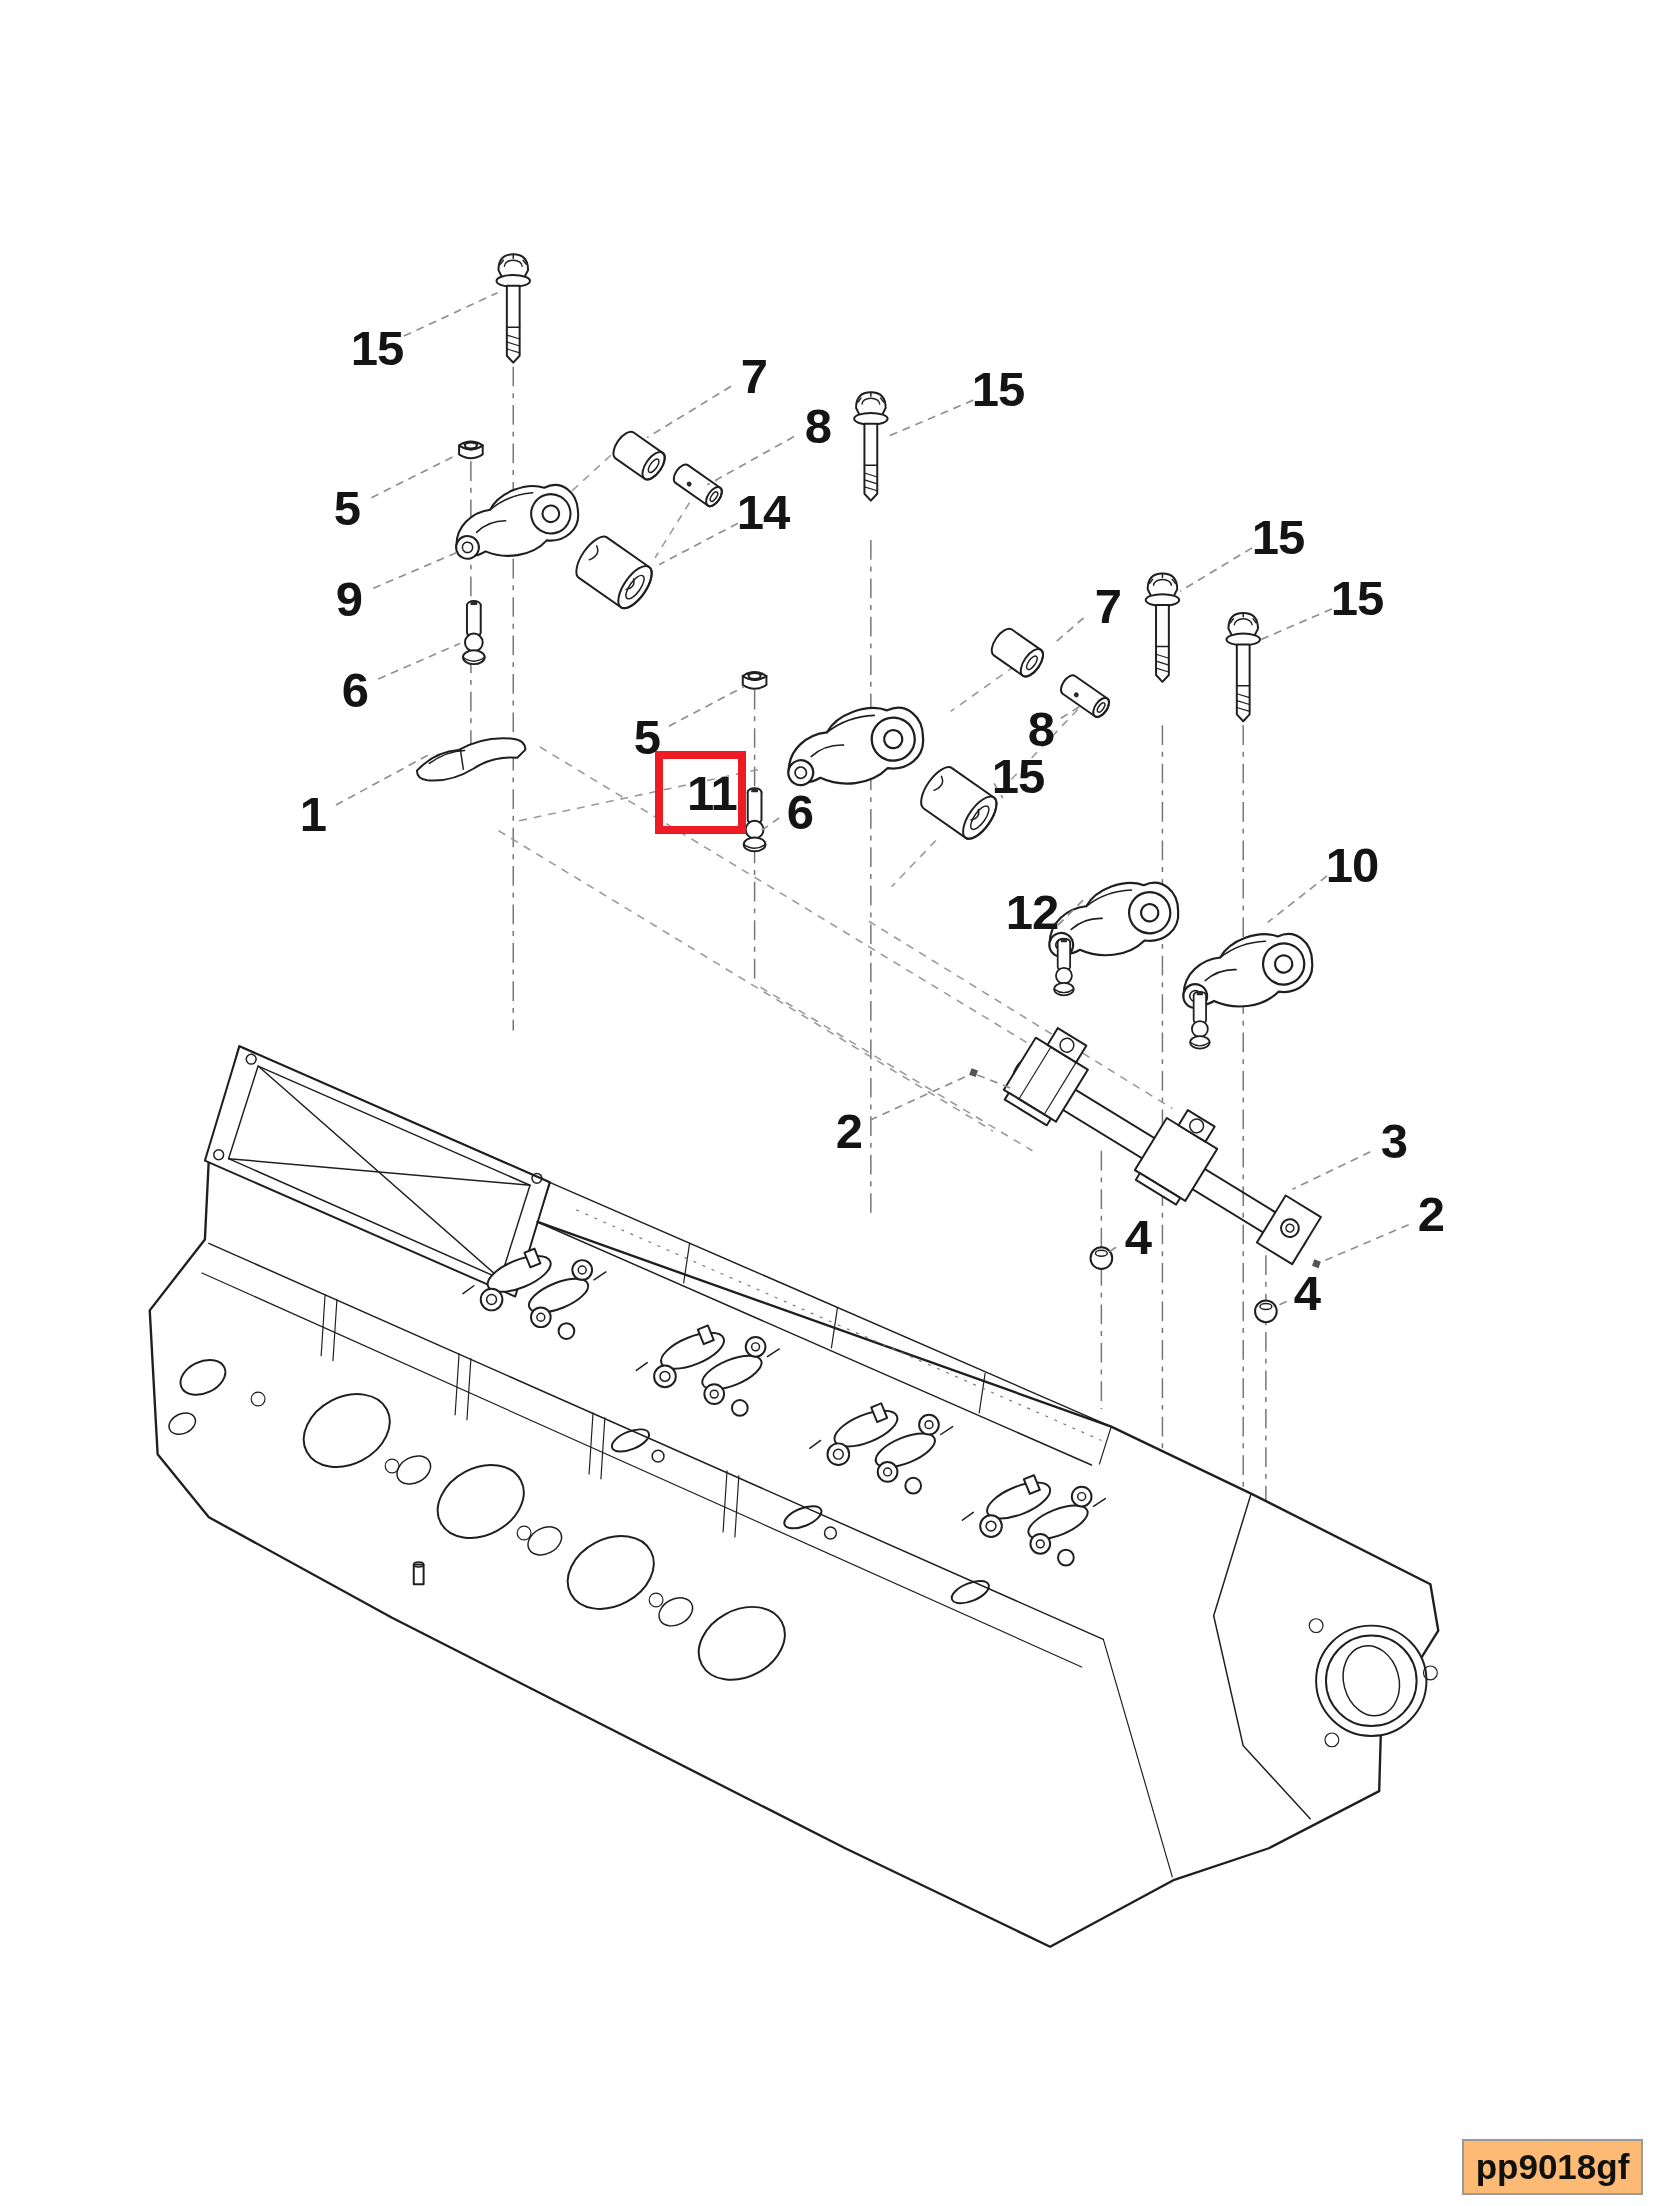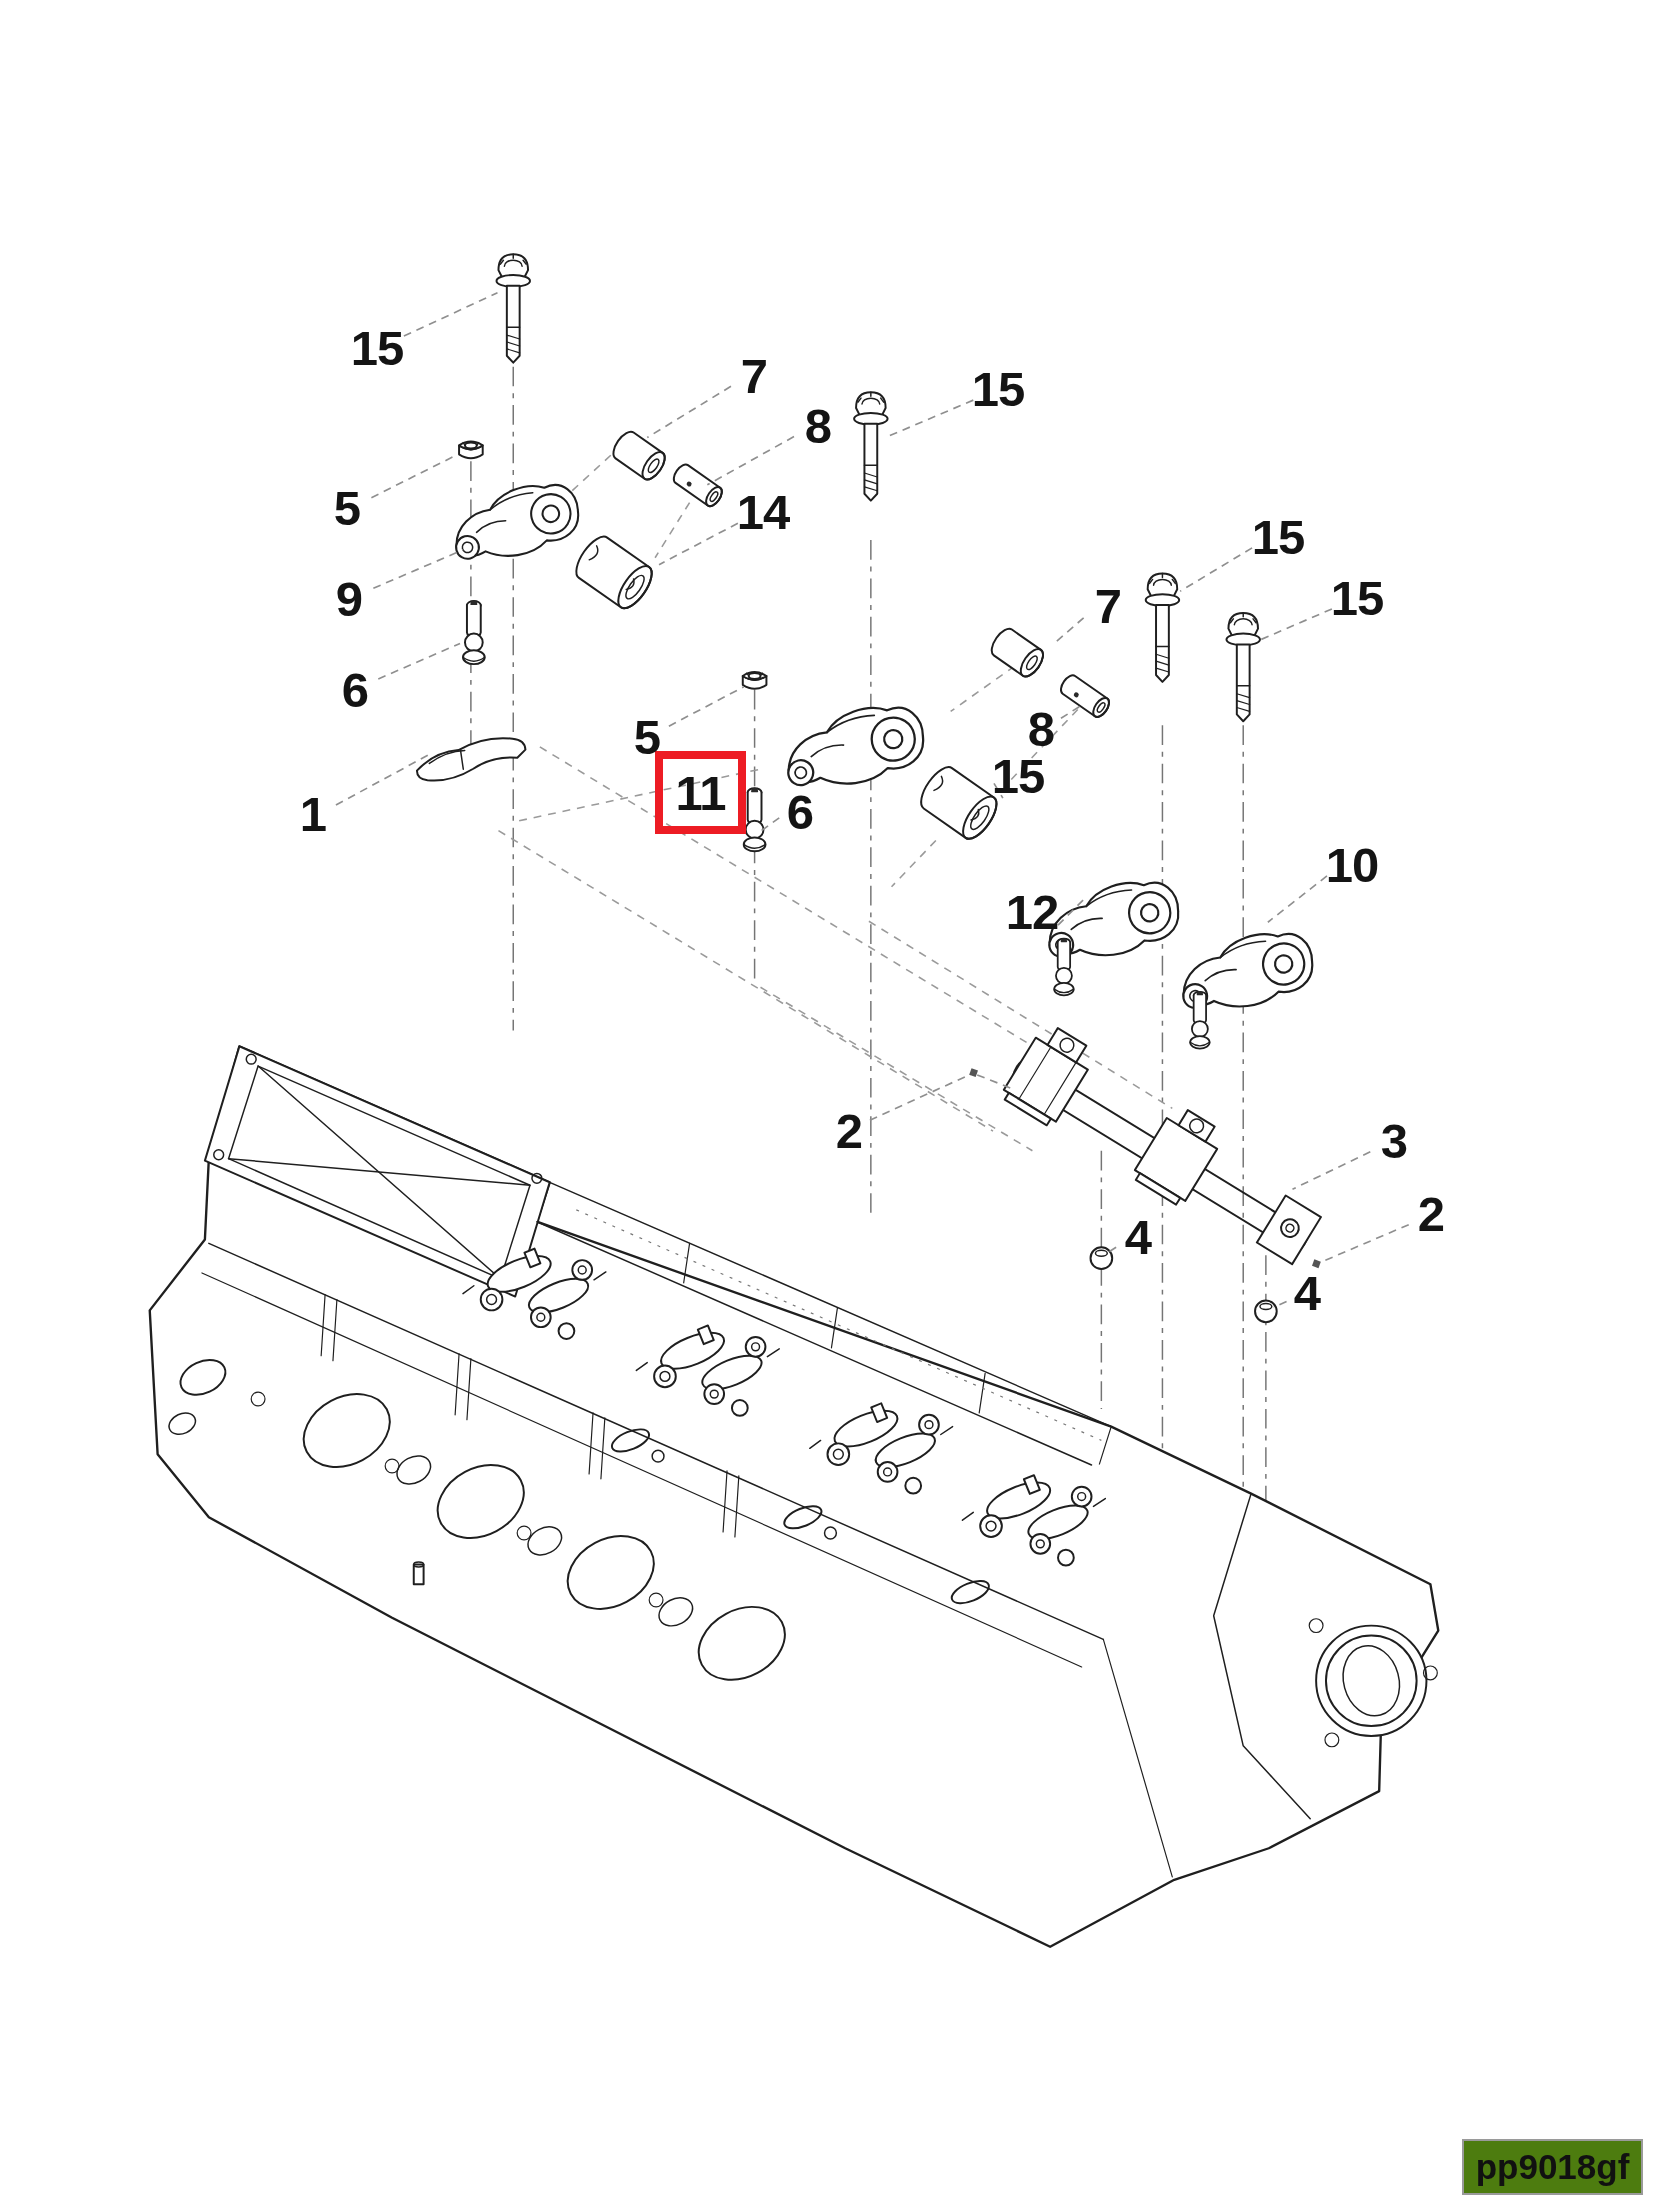--- a/index.html
+++ b/index.html
@@ -19,28 +19,28 @@
   .fillink{fill:#2a2a2a;stroke:none;}
 
   .callout{
     position:absolute;transform:translate(-50%,-50%);
     font:700 49px "Liberation Sans",sans-serif;color:#141414;
     white-space:nowrap;line-height:1;z-index:3;letter-spacing:-1px;
   }
   .highlight-box{
     position:absolute;left:655px;top:751px;width:91px;height:83px;
     border:8.9px solid #ED1C24;box-sizing:border-box;background:transparent;
-    display:flex;align-items:center;justify-content:center;z-index:2;
+    display:flex;align-items:center;justify-content:flex-start;z-index:2;padding-left:24px;
   }
   .highlight-box .callout-in{
     font:700 49px "Liberation Sans",sans-serif;color:#141414;letter-spacing:-1px;
   }
   .part-code{
     position:absolute;left:1462px;top:2139px;width:181px;height:56px;
-    border:2px solid #9a9a9a;box-sizing:border-box;background:#4d7c0f;
+    border:2px solid #9a9a9a;box-sizing:border-box;background:#fdba74;
     display:flex;align-items:center;justify-content:center;
     font:700 35px "Liberation Sans",sans-serif;color:#111111;z-index:3;
   }
 </style>
 </head>
 <body>
 
 <div class="canvas">
 
 <svg class="diagram" viewBox="0 0 1680 2240" xmlns="http://www.w3.org/2000/svg">

